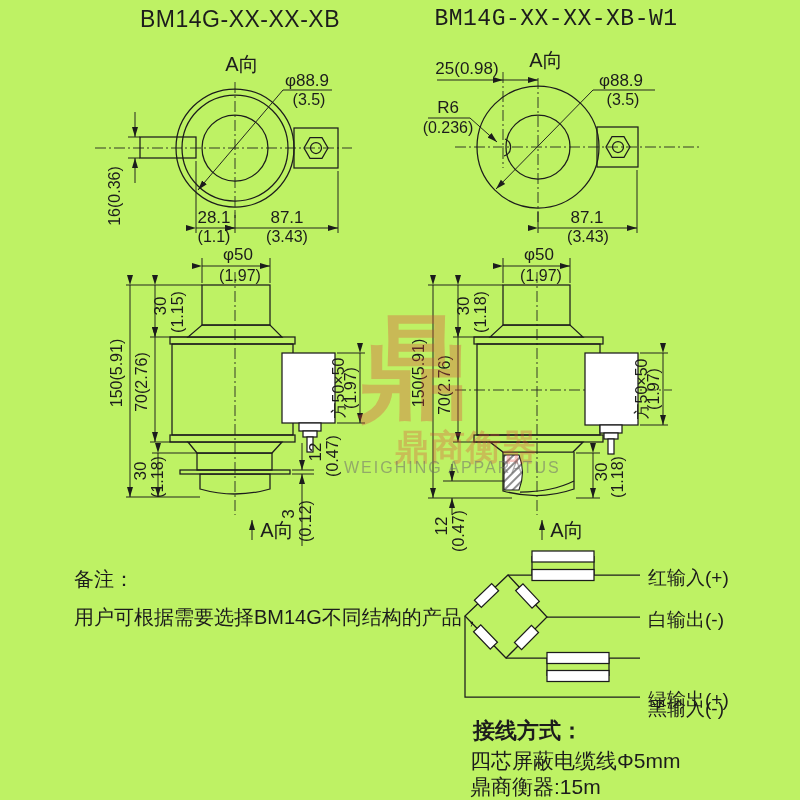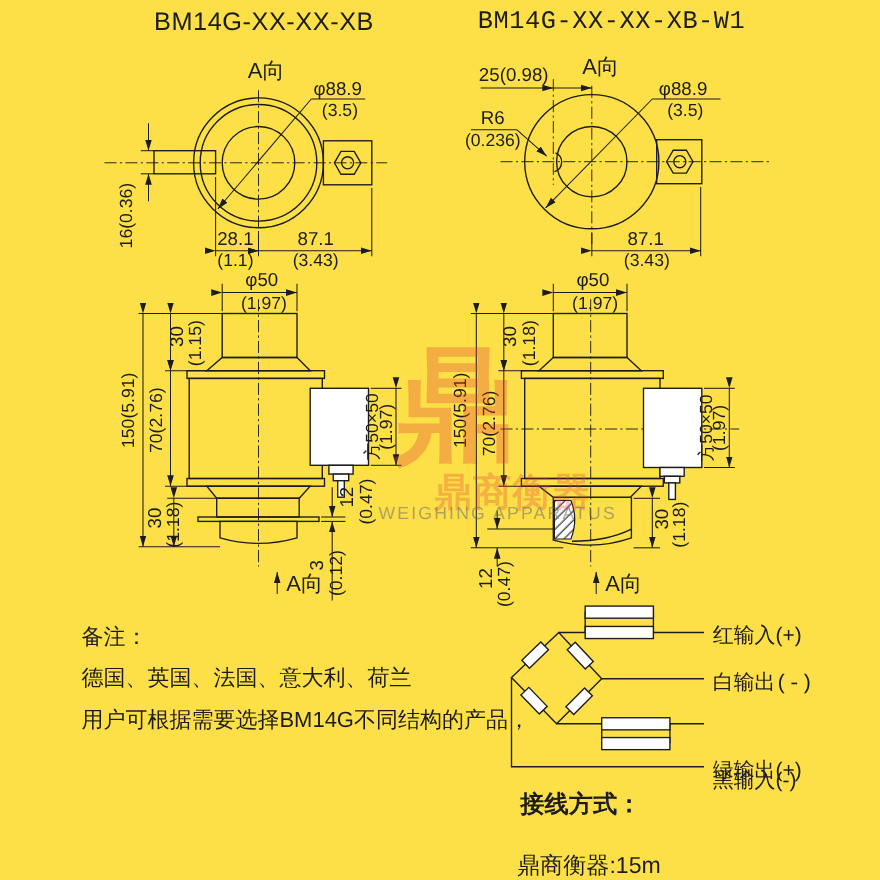--- a/index.html
+++ b/index.html
@@ -1,16 +1,16 @@
 <!DOCTYPE html>
 <html><head>
 <meta charset="utf-8">
 <style>
   html,body{margin:0;padding:0;background:#fff;}
-  .canvas{position:relative;width:800px;height:800px;background:#fde047;overflow:hidden;
+  .canvas{position:relative;width:800px;height:800px;background:#bef264;overflow:hidden;
           font-family:"Liberation Sans","DejaVu Sans",sans-serif;color:#1c1c1c;}
   .abs{position:absolute;}
   .model-title{font-size:23px;letter-spacing:.5px;white-space:nowrap;text-align:center;}
   .notes{font-size:20px;line-height:38px;white-space:nowrap;}
   .wire-label{font-size:19px;white-space:nowrap;text-align:center;}
   .wiring-title{font-size:22px;font-weight:bold;white-space:nowrap;text-align:center;}
   .wiring-line{font-size:21px;white-space:nowrap;}
   svg{position:absolute;left:0;top:0;}
   svg .ln{stroke:#1c1c1c;stroke-width:1.25;fill:none;}
   svg .lnw{stroke:#1c1c1c;stroke-width:1.25;fill:#fff;}
@@ -252,31 +252,31 @@
       <rect class="lnw" x="532" y="569.5" width="62" height="11"></rect>
 
       <line class="ln" x1="547" y1="658" x2="547" y2="676"></line>
       <line class="ln" x1="609" y1="658" x2="609" y2="676"></line>
       <rect class="lnw" x="547" y="652.5" width="62" height="11"></rect>
       <rect class="lnw" x="547" y="670.5" width="62" height="11"></rect>
     </g>
   </svg>
 
   <div class="abs wire-label" style="left:648px;top:565px;">红输入(+)</div>
-  <div class="abs wire-label" style="left:648px;top:607px;font-family:Liberation Mono, monospace;">白输出(-)</div>
+  <div class="abs wire-label" style="left:648px;top:607px;">白输出(-)</div>
   <div class="abs wire-label" style="left:648px;top:648px;margin-top:48px;">黑输入(-)</div>
   <div class="abs wire-label" style="left:648px;top:687px;">绿输出(+)</div>
 
   <div class="abs notes" style="left:38px;top:560px;margin-left:36px;">
     <div>备注：</div>
-    <div>德国、英国、法国、意大利、荷兰</div>
     <div>用户可根据需要选择BM14G不同结构的产品，</div>
   </div>
 
   <div class="abs wiring-title" style="left:473px;top:716px;">接线方式：</div>
+  <div class="abs wiring-line" style="left:470px;top:747px;">四芯屏蔽电缆线Φ5mm</div>
   <div class="abs wiring-line" style="left:470px;top:773px;">鼎商衡器:15m</div>
 
   <div class="abs wm">
     <div class="abs wm-glyph" style="left:357px;top:312px;">鼎</div>
     <div class="abs wm-brand" style="left:346px;top:424px;margin-left:48px;">鼎商衡器</div>
     <div class="abs wm-sub" style="left:344px;top:459px;">WEIGHING APPARATUS</div>
   </div>
 
 </div>
 

